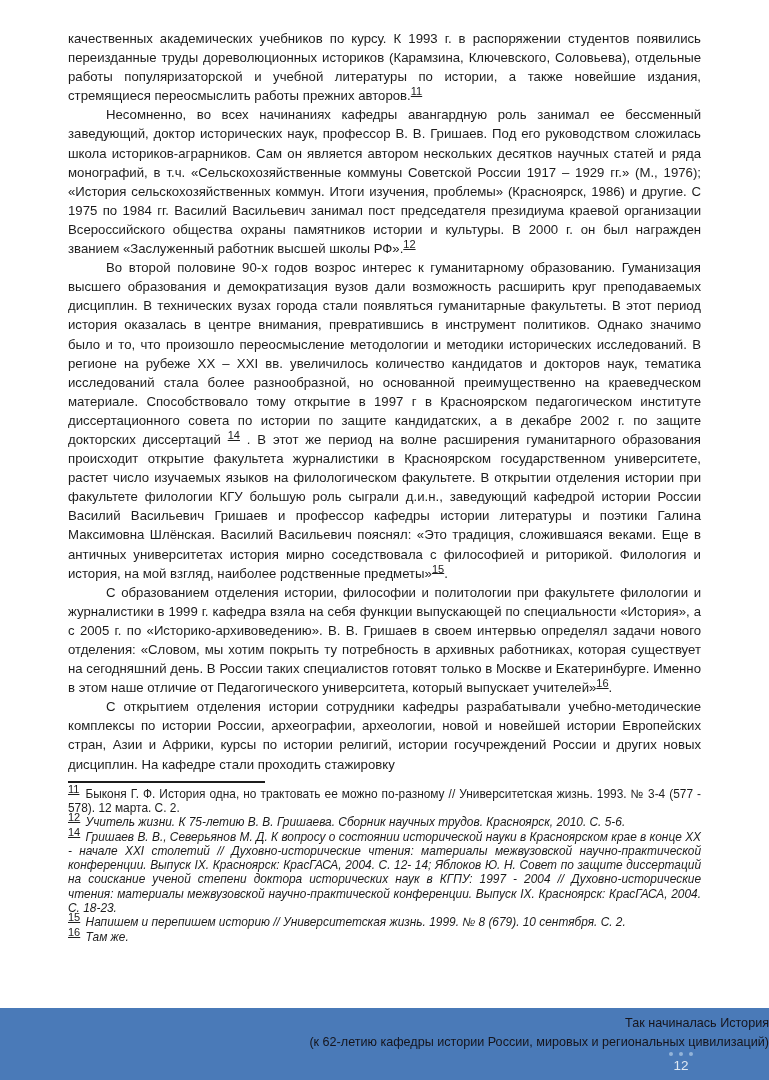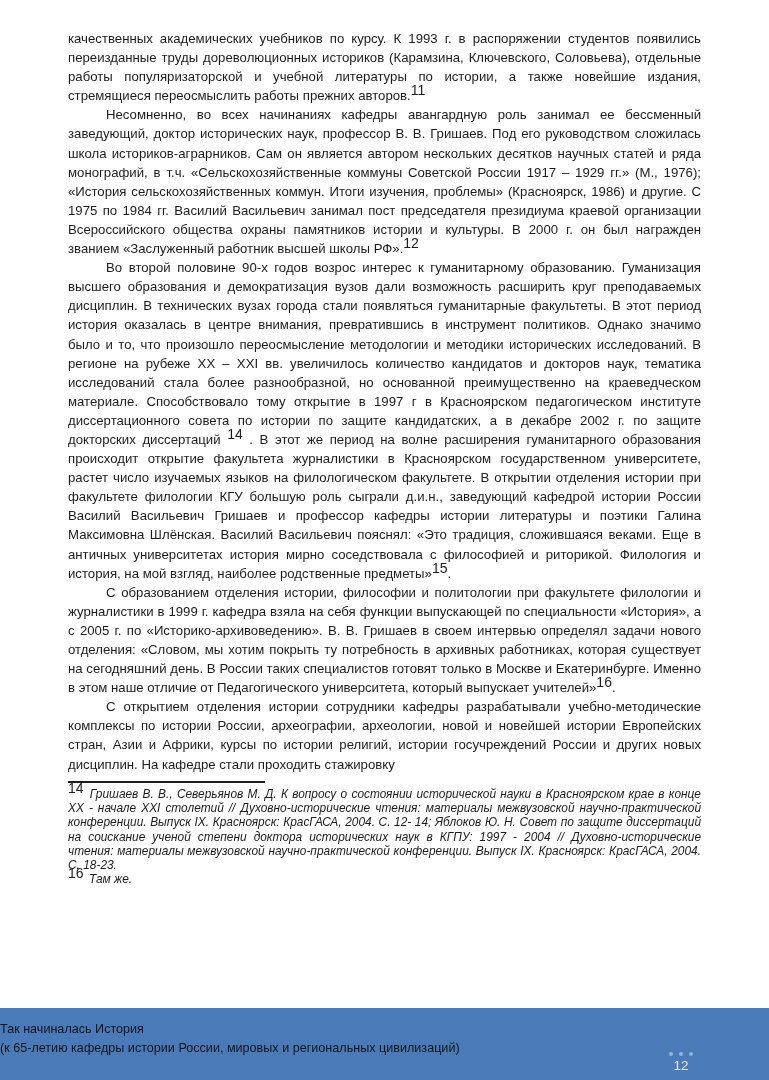--- a/index.html
+++ b/index.html
@@ -21,23 +21,24 @@
   }
   .para {
     margin: 0;
     font-size: 13.2px;
     line-height: 19.1px;
     text-align: justify;
     color: #1c1c1c;
   }
   .para.indent { text-indent: 38px; }
   sup.fn-ref, sup.fn-marker {
-    font-size: 14px;
+    font-size: 11px;
     line-height: 0;
     vertical-align: super;
+    text-decoration: underline;
   }
   .footnote-sep {
     width: 197px;
     height: 0;
     border-top: 2px solid #1c1c1c;
     margin: 7px 0 4px 0;
   }
   .footnote {
     margin: 0;
     font-size: 11.9px;
@@ -48,22 +49,22 @@
   .footnote.italic { font-style: italic; }
   .footnote sup.fn-marker { font-style: normal; margin-right: 2px; }
   .footer {
     position: absolute;
     left: 0;
     bottom: 0;
     width: 100%;
     height: 72px;
   }
   .footer-text {
-    padding-top: 12px;
-    text-align: left;
+    padding-top: 6px;
+    text-align: right;
     font-size: 12.6px;
     line-height: 18.5px;
     color: #15151d;
   }
   .pageno-wrap {
     position: absolute;
     right: 70px;
     bottom: 7px;
     width: 36px;
     text-align: center;
@@ -93,29 +94,32 @@
   <div class="content">
     <div id="paragraphs">
         <p class="para">качественных академических учебников по курсу. К 1993 г. в распоряжении студентов появились переизданные труды дореволюционных историков (Карамзина, Ключевского, Соловьева), отдельные работы популяризаторской и учебной литературы по истории, а также новейшие издания, стремящиеся переосмыслить работы прежних авторов.<sup class="fn-ref">11</sup></p>
         <p class="para indent">Несомненно, во всех начинаниях кафедры авангардную роль занимал ее бессменный заведующий, доктор исторических наук, профессор В. В. Гришаев. Под его руководством сложилась школа историков-аграрников. Сам он является автором нескольких десятков научных статей и ряда монографий, в т.ч. «Сельскохозяйственные коммуны Советской России 1917 – 1929 гг.» (М., 1976); «История сельскохозяйственных коммун. Итоги изучения, проблемы» (Красноярск, 1986) и другие. С 1975 по 1984 гг. Василий Васильевич занимал пост председателя президиума краевой организации Всероссийского общества охраны памятников истории и культуры. В 2000 г. он был награжден званием «Заслуженный работник высшей школы РФ».<sup class="fn-ref">12</sup></p>
         <p class="para indent">Во второй половине 90-х годов возрос интерес к гуманитарному образованию. Гуманизация высшего образования и демократизация вузов дали возможность расширить круг преподаваемых дисциплин. В технических вузах города стали появляться гуманитарные факультеты. В этот период история оказалась в центре внимания, превратившись в инструмент политиков. Однако значимо было и то, что произошло переосмысление методологии и методики исторических исследований. В регионе на рубеже XX – XXI вв. увеличилось количество кандидатов и докторов наук, тематика исследований стала более разнообразной, но основанной преимущественно на краеведческом материале. Способствовало тому открытие в 1997 г в Красноярском педагогическом институте диссертационного совета по истории по защите кандидатских, а в декабре 2002 г. по защите докторских диссертаций <sup class="fn-ref">14</sup> . В этот же период на волне расширения гуманитарного образования происходит открытие факультета журналистики в Красноярском государственном университете, растет число изучаемых языков на филологическом факультете. В открытии отделения истории при факультете филологии КГУ большую роль сыграли д.и.н., заведующий кафедрой истории России Василий Васильевич Гришаев и профессор кафедры истории литературы и поэтики Галина Максимовна Шлёнская. Василий Васильевич пояснял: «Это традиция, сложившаяся веками. Еще в античных университетах история мирно соседствовала с философией и риторикой. Филология и история, на мой взгляд, наиболее родственные предметы»<sup class="fn-ref">15</sup>.</p>
         <p class="para indent">С образованием отделения истории, философии и политологии при факультете филологии и журналистики в 1999 г. кафедра взяла на себя функции выпускающей по специальности «История», а с 2005 г. по «Историко-архивоведению». В. В. Гришаев в своем интервью определял задачи нового отделения: «Словом, мы хотим покрыть ту потребность в архивных работниках, которая существует на сегодняшний день. В России таких специалистов готовят только в Москве и Екатеринбурге. Именно в этом наше отличие от Педагогического университета, который выпускает учителей»<sup class="fn-ref">16</sup>.</p>
         <p class="para indent">С открытием отделения истории сотрудники кафедры разрабатывали учебно-методические комплексы по истории России, археографии, археологии, новой и новейшей истории Европейских стран, Азии и Африки, курсы по истории религий, истории госучреждений России и других новых дисциплин. На кафедре стали проходить стажировку</p>
       </div>
     <div class="footnote-sep"></div>
     <div id="footnotes">
+        <p class="footnote"><sup class="fn-marker">11</sup> Быконя Г. Ф. История одна, но трактовать ее можно по-разному // Университетская жизнь. 1993. № 3-4 (577 - 578). 12 марта. С. 2.</p>
+        <p class="footnote italic"><sup class="fn-marker">12</sup> Учитель жизни. К 75-летию В. В. Гришаева. Сборник научных трудов. Красноярск, 2010. С. 5-6.</p>
         <p class="footnote italic"><sup class="fn-marker">14</sup> Гришаев В. В., Северьянов М. Д. К вопросу о состоянии исторической науки в Красноярском крае в конце XX - начале XXI столетий // Духовно-исторические чтения: материалы межвузовской научно-практической конференции. Выпуск IX. Красноярск: КрасГАСА, 2004. С. 12- 14; Яблоков Ю. Н. Совет по защите диссертаций на соискание ученой степени доктора исторических наук в КГПУ: 1997 - 2004 // Духовно-исторические чтения: материалы межвузовской научно-практической конференции. Выпуск IX. Красноярск: КрасГАСА, 2004. С. 18-23.</p>
+        <p class="footnote italic"><sup class="fn-marker">15</sup> Напишем и перепишем историю // Университетская жизнь. 1999. № 8 (679). 10 сентября. С. 2.</p>
         <p class="footnote italic"><sup class="fn-marker">16</sup> Там же.</p>
       </div>
   </div>
 
   <div class="footer" style="background: rgb(74, 122, 184);">
     <div class="footer-text" style="color: rgb(21, 21, 29);">
       <div>Так начиналась История</div>
-      <div>(к 65-летию кафедры истории России, мировых и региональных цивилизаций)</div>
+      <div>(к 62-летию кафедры истории России, мировых и региональных цивилизаций)</div>
     </div>
     <div class="pageno-wrap">
       <div class="dots">
         <span style="background: rgb(147, 179, 216);"></span>
           <span style="background: rgb(147, 179, 216);"></span>
           <span style="background: rgb(147, 179, 216);"></span>
       </div>
       <div class="pageno" style="color: rgb(223, 232, 243);">12</div>
     </div>
   </div>

